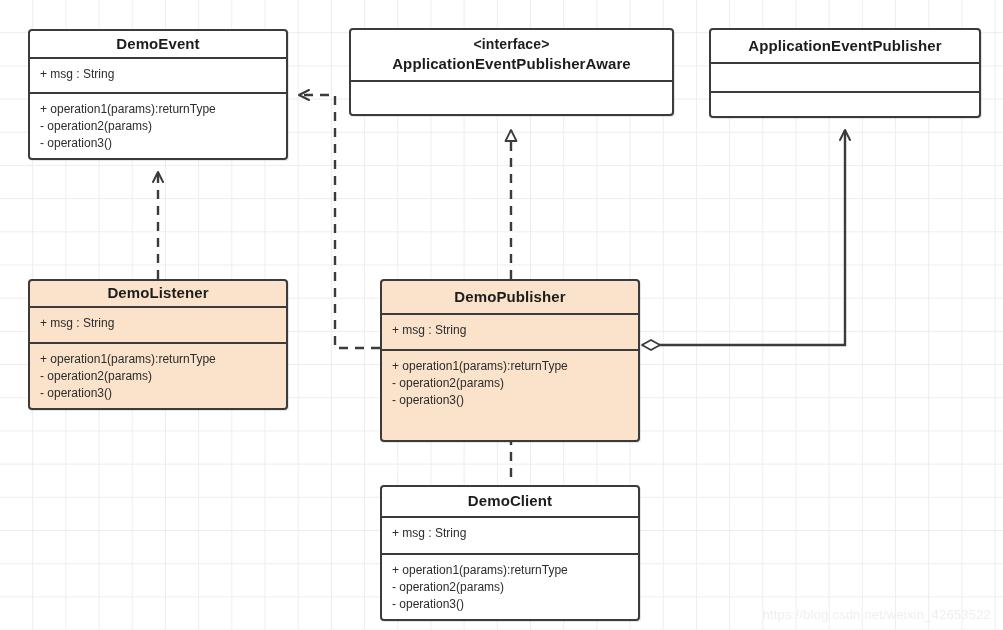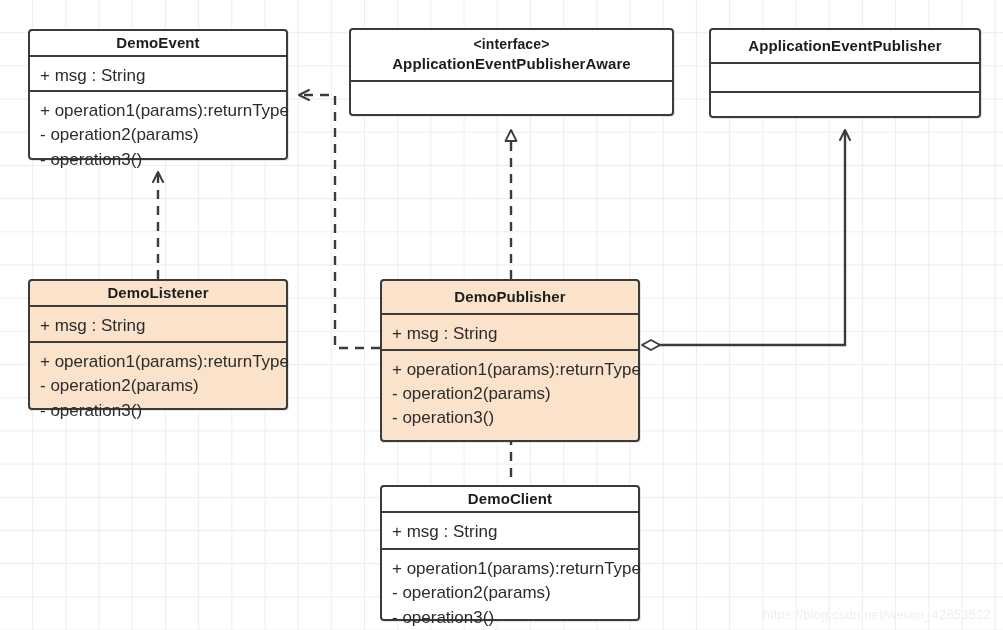--- a/index.html
+++ b/index.html
@@ -62,21 +62,21 @@
   }
   .cls-name {
     line-height: 1.35;
   }
   .cls-sep {
     height: 0;
     border-top: 2px solid #3b3b3b;
   }
   .cls-compartment {
     padding: 7px 10px 6px 10px;
-    font-size: 17px;
+    font-size: 12px;
     color: #2c2c2c;
     line-height: 1.42;
     box-sizing: border-box;
     flex: 1;
   }
   .cls-compartment.empty {
     padding: 0;
   }
   .member {
     white-space: nowrap;

